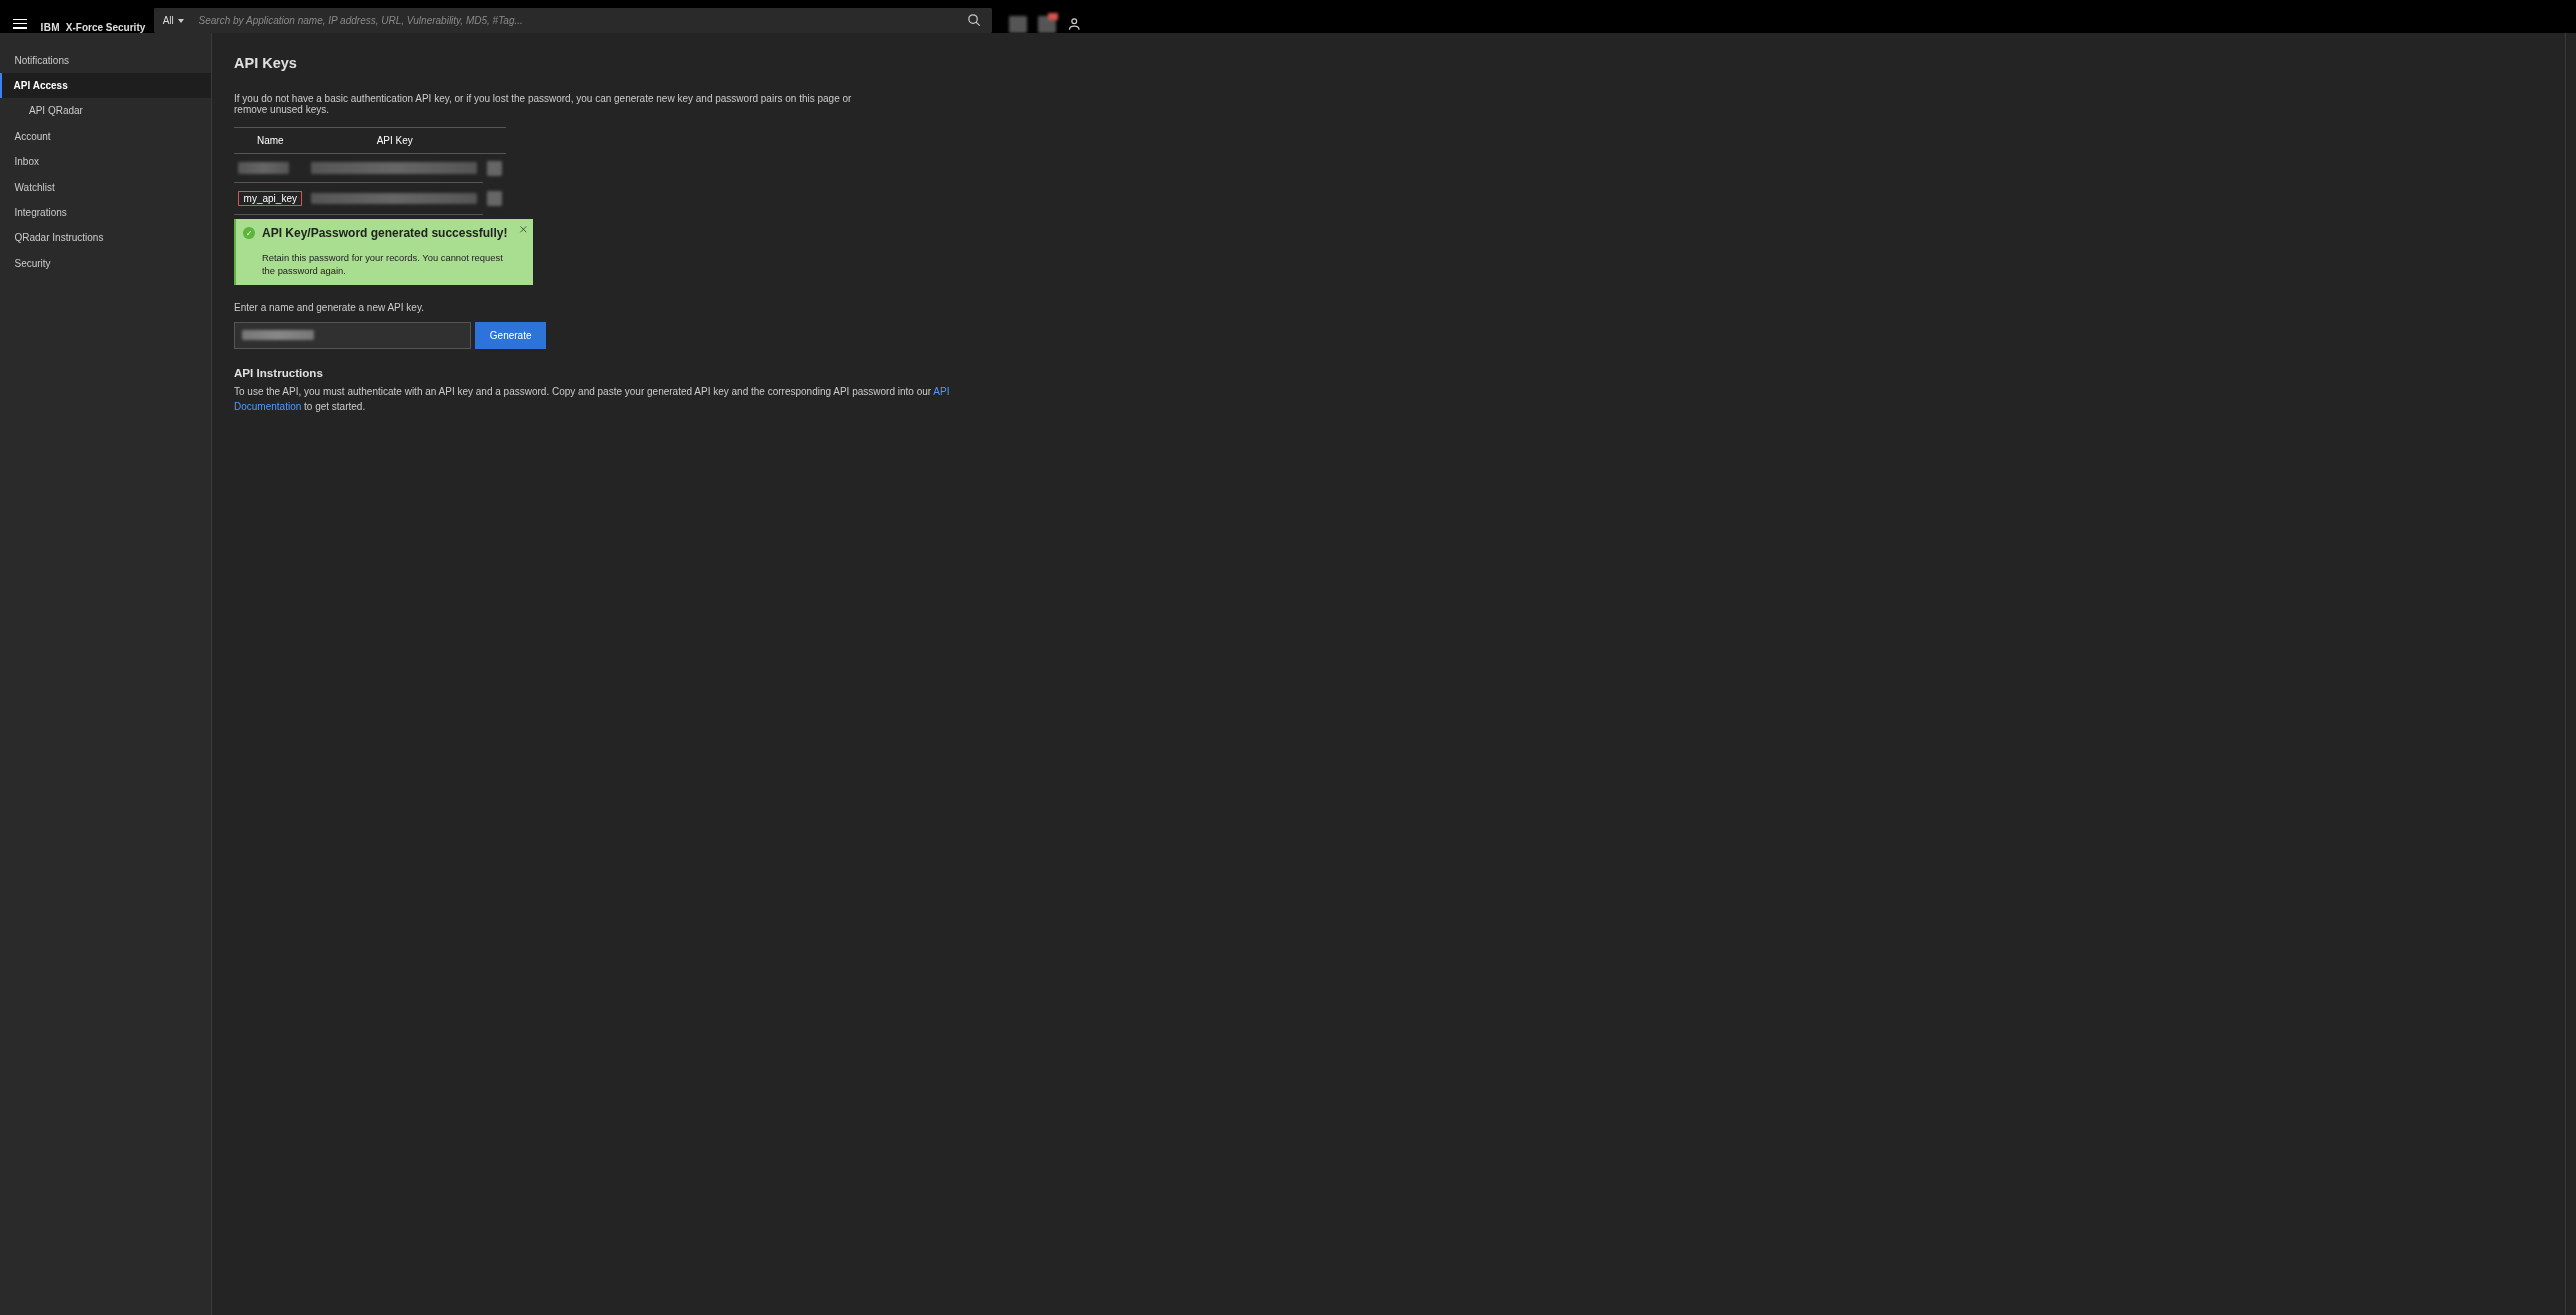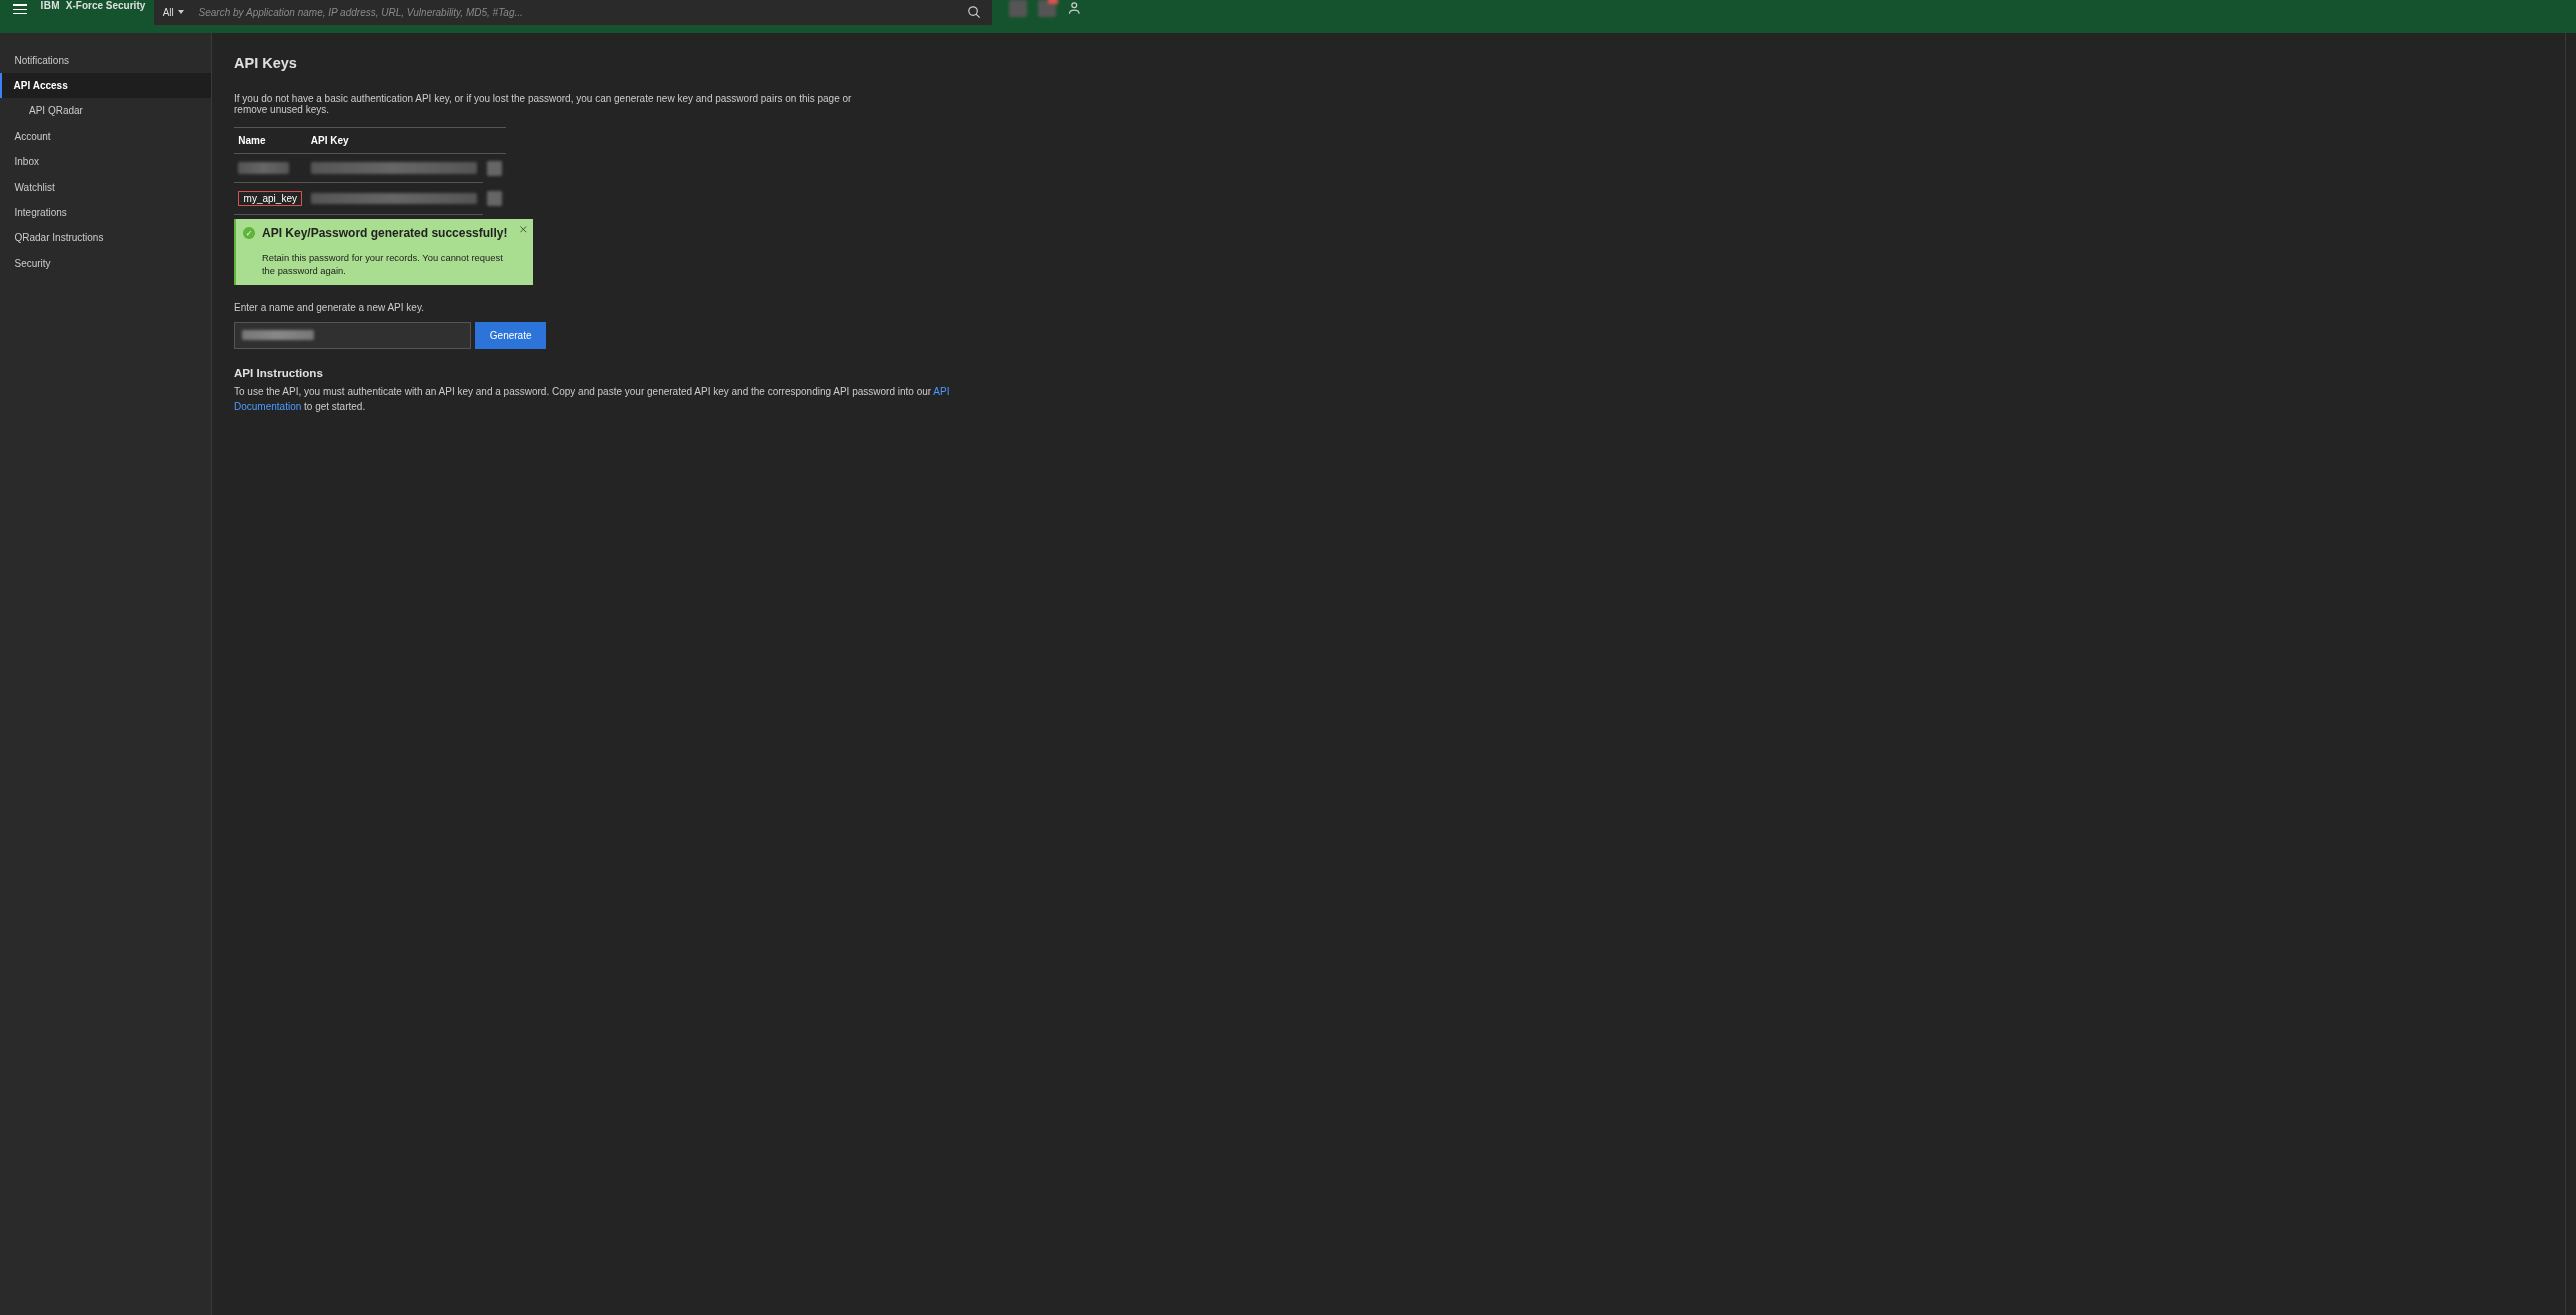--- a/index.html
+++ b/index.html
@@ -1,20 +1,20 @@
 <!DOCTYPE html>
 <html><head>
 <meta charset="utf-8">
 <style>
 * { margin:0; padding:0; box-sizing:border-box; font-family:"Helvetica Neue",Arial,sans-serif; }
 html,body { width:100%; height:100%; background:#1e1e1e; color:#e0e0e0; font-size:10px; }
 .page { display:flex; flex-direction:column; width:100%; height:100%; }
 
 
-.header { display:flex; align-items:flex-start; height:33px; background:#14532d; padding:0 8.7px; gap:8.7px; }
+.header { display:flex; align-items:flex-end; height:33px; background:#000000; padding:0 8.7px; gap:8.7px; }
 .menu-btn { display:flex; flex-direction:column; gap:2.9px; cursor:pointer; padding:4.3px; }
 .menu-btn span { display:block; width:14.5px; height:1.4px; background:#fff; }
 .brand { display:flex; align-items:baseline; gap:5.8px; font-weight:600; }
 .brand-ibm { font-weight:700; letter-spacing:0.4px; }
 .brand-product { font-weight:600; }
 .search-wrap { flex:1; display:flex; align-items:center; background:#2a2a2a; border-radius:1.4px; height:24.6px; max-width:838px; }
 .filter-chip { display:flex; align-items:center; gap:4.3px; padding:0 8.7px; color:#ddd; cursor:pointer; }
 .chevron-down { width:0; height:0; border-left:3.6px solid transparent; border-right:3.6px solid transparent; border-top:4.3px solid #ccc; }
 .search-input { flex:1; background:transparent; border:none; outline:none; color:#e0e0e0; font-style:italic; font-size:10px; padding:0 5.8px; }
 .search-input::placeholder { color:#8a8a8a; font-style:italic; }
@@ -32,21 +32,21 @@
 .side-item.active { background:#1e1e1e; border-left:2.9px solid #3b82f6; padding-left:11.6px; color:#fff; font-weight:600; }
 .side-sub { padding:7.2px 14.5px 7.2px 29px; color:#ccc; cursor:pointer; }
 
 .content { flex:1; overflow:auto; background:#242424; padding:22px 22px 43px 22px; position:relative; }
 .content-right-border { position:absolute; top:0; right:10px; bottom:0; width:0.7px; background:#3a3a3a; }
 h1.page-title { font-size:14.5px; font-weight:600; margin-bottom:22px; }
 .page-desc { color:#ccc; margin-bottom:11.6px; max-width:636px; }
 
 
 .key-table { width:272px; border-collapse:collapse; }
-.key-table th { text-align:left; color:#fff; font-weight:700; padding:7.2px 4.3px; border-top:0.7px solid #555; border-bottom:0.7px solid #555; }
+.key-table th { text-align:center; color:#fff; font-weight:400; padding:7.2px 4.3px; border-top:0.7px solid #555; border-bottom:0.7px solid #555; }
 .key-table td { padding:7.2px 4.3px; border-bottom:0.7px solid #555; vertical-align:middle; }
 .key-table td.action-cell { border-bottom:none; }
 .blur-strip { height:11.6px; background:linear-gradient(90deg,#555,#666,#555); filter:blur(1.4px); border-radius:1.4px; }
 .blur-strip.sm { width:51px; }
 .blur-strip.lg { width:166px; }
 .blur-icon { width:14.5px; height:14.5px; background:#666; filter:blur(1.4px); border-radius:1.4px; }
 .name-box { border:0.7px solid #d9534f; padding:1.4px 4.3px; display:inline-block; color:#fff; border-radius:0.7px; }
 
 
 .gen-panel { margin-top:10px; width:307px; border:1.4px solid #d9534f; padding:7.2px 5.8px 8.7px 5.8px; }

